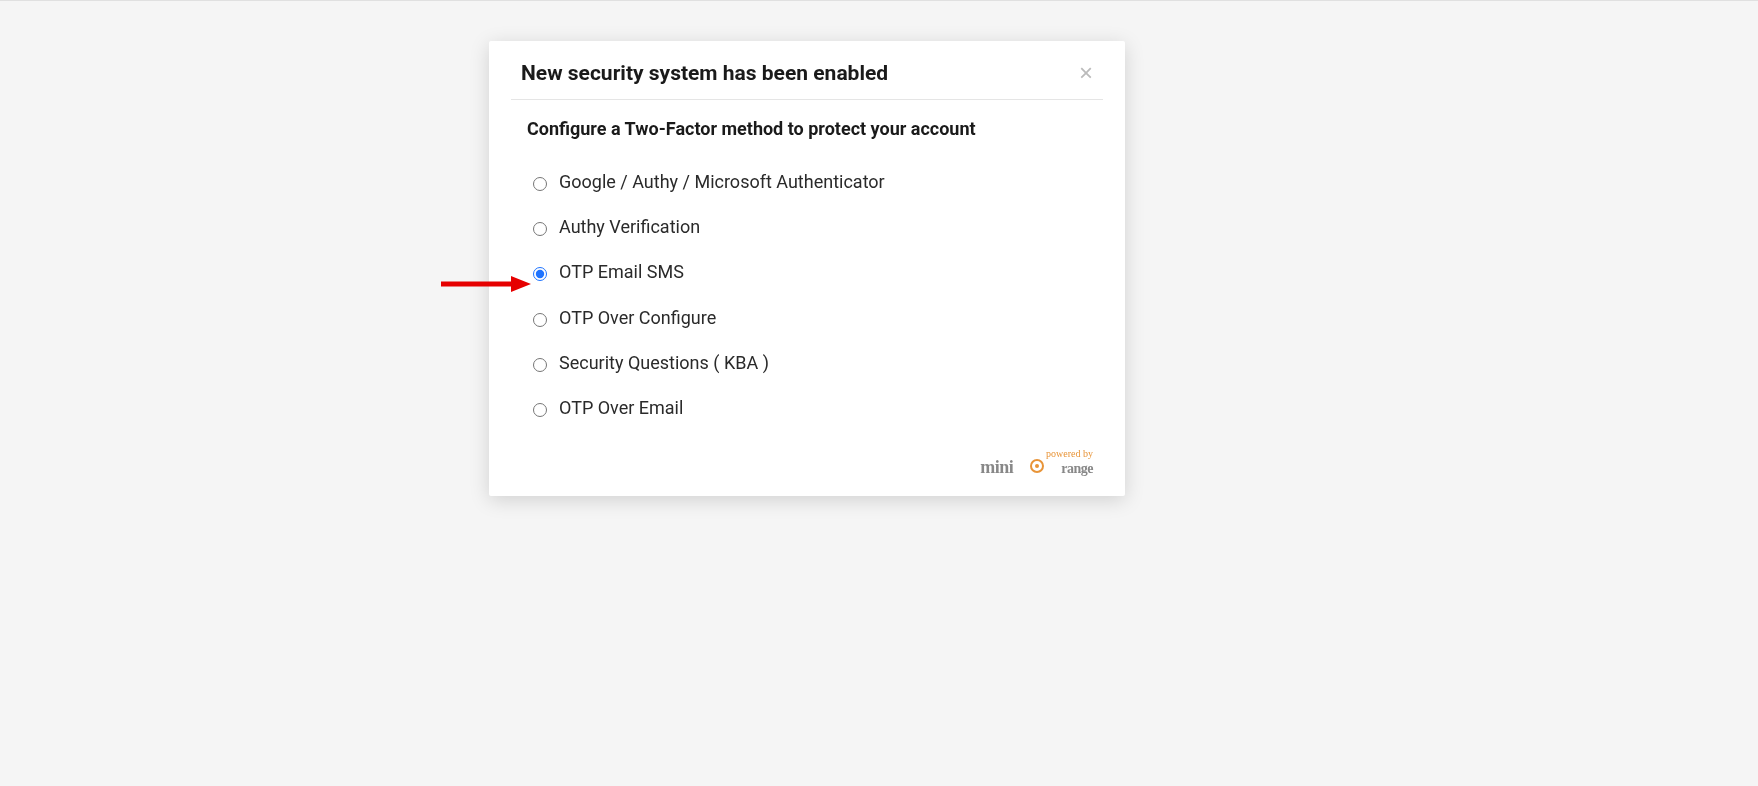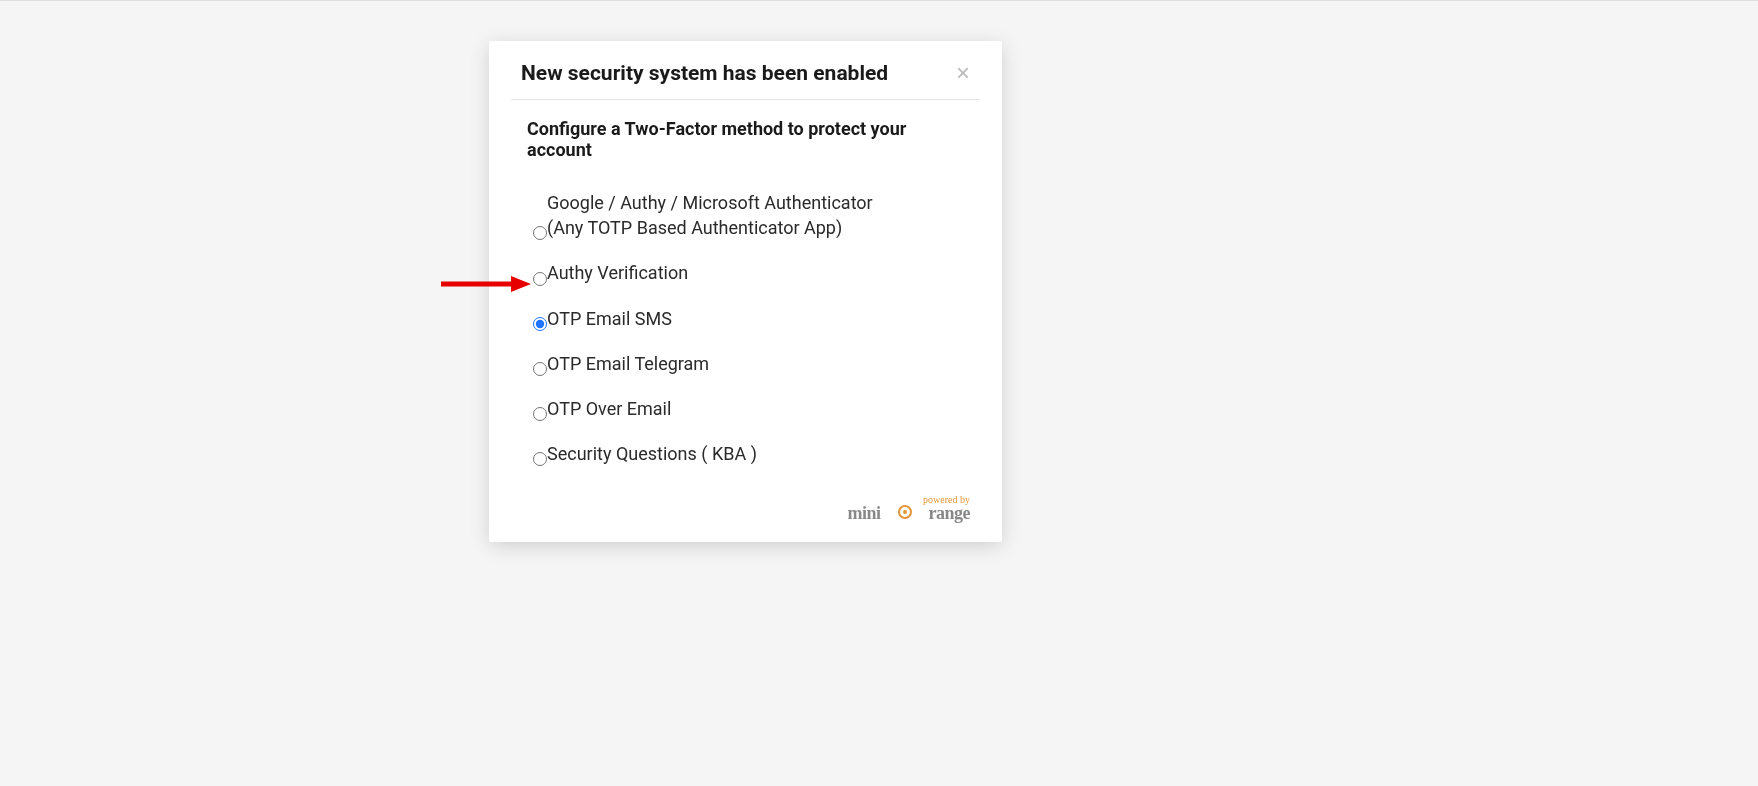--- a/index.html
+++ b/index.html
@@ -12,21 +12,21 @@
       background: #f5f5f5;
       width: 1758px;
       height: 786px;
       position: relative;
       border-top: 1px solid #e0e0e0;
     }
     .modal {
       position: absolute;
       left: 489px;
       top: 40px;
-      width: 513px;
+      width: 636px;
       background: #fff;
       box-shadow: 0 4px 20px rgba(0,0,0,0.15);
       border-radius: 2px;
     }
     .modal-header-inner {
       margin: 0 22px;
       border-bottom: 1px solid #e5e5e5;
       padding: 20px 10px 14px 10px;
       display: flex;
       justify-content: space-between;
@@ -51,22 +51,23 @@
       padding: 18px 46px 10px 38px;
     }
     .subtitle {
       font-size: 18px;
       font-weight: 700;
       color: #1a1a1a;
       margin-bottom: 20px;
     }
     .option {
       display: flex;
-      align-items: flex-end;
+      align-items: center;
       padding: 10px 0 10px 6px;
+      gap: 12px;
     }
     .option input[type="radio"] {
       margin-top: 5px;
       width: 14px;
       height: 14px;
       accent-color: #1e73ff;
       cursor: pointer;
     }
     .option-label {
       font-size: 18px;
@@ -117,21 +118,21 @@
       content: "";
       position: absolute;
       width: 4px;
       height: 4px;
       background: #e89438;
       border-radius: 50%;
       top: 3px;
       left: 3px;
     }
     .logo-range {
-      font-size: 18px;
+      font-size: 14px;
       font-weight: 600;
       color: #888;
       letter-spacing: -0.5px;
     }
     .arrow {
       position: absolute;
       left: 441px;
       top: 275px;
       width: 90px;
       height: 16px;
@@ -146,47 +147,46 @@
     <h2 class="modal-title">New security system has been enabled</h2>
     <button class="close-btn">×</button>
   </div>
   <div class="modal-body">
     <div class="subtitle">Configure a Two-Factor method to protect your account</div>
 
     <label class="option">
       <input type="radio" name="tfa" style="">
       <span class="option-label">
         <span>Google / Authy / Microsoft Authenticator</span>
-        <span class="option-sub">(Any TOTP Based Authenticator App)</span>
       </span>
     </label>
 
     <label class="option">
       <input type="radio" name="tfa" style="">
       <span class="option-label">Authy Verification</span>
     </label>
 
     <label class="option">
       <input type="radio" name="tfa" checked="" style="">
       <span class="option-label">OTP Email SMS</span>
     </label>
 
     <label class="option">
       <input type="radio" name="tfa" style="">
-      <span class="option-label">OTP Email Telegram</span>
+      <span class="option-label">OTP Over Configure</span>
+    </label>
+
+    <label class="option">
+      <input type="radio" name="tfa" style="">
+      <span class="option-label">Security Questions ( KBA )</span>
     </label>
 
     <label class="option">
       <input type="radio" name="tfa" style="">
       <span class="option-label">OTP Over Email</span>
-    </label>
-
-    <label class="option">
-      <input type="radio" name="tfa" style="">
-      <span class="option-label">Security Questions ( KBA )</span>
     </label>
   </div>
   <div class="footer">
     <div class="powered-by">
       <span class="powered-text">powered by</span>
       <span class="logo">
         <span class="logo-mini">mini</span>
         <span class="logo-icon"></span>
         <span class="logo-range">range</span>
       </span>

